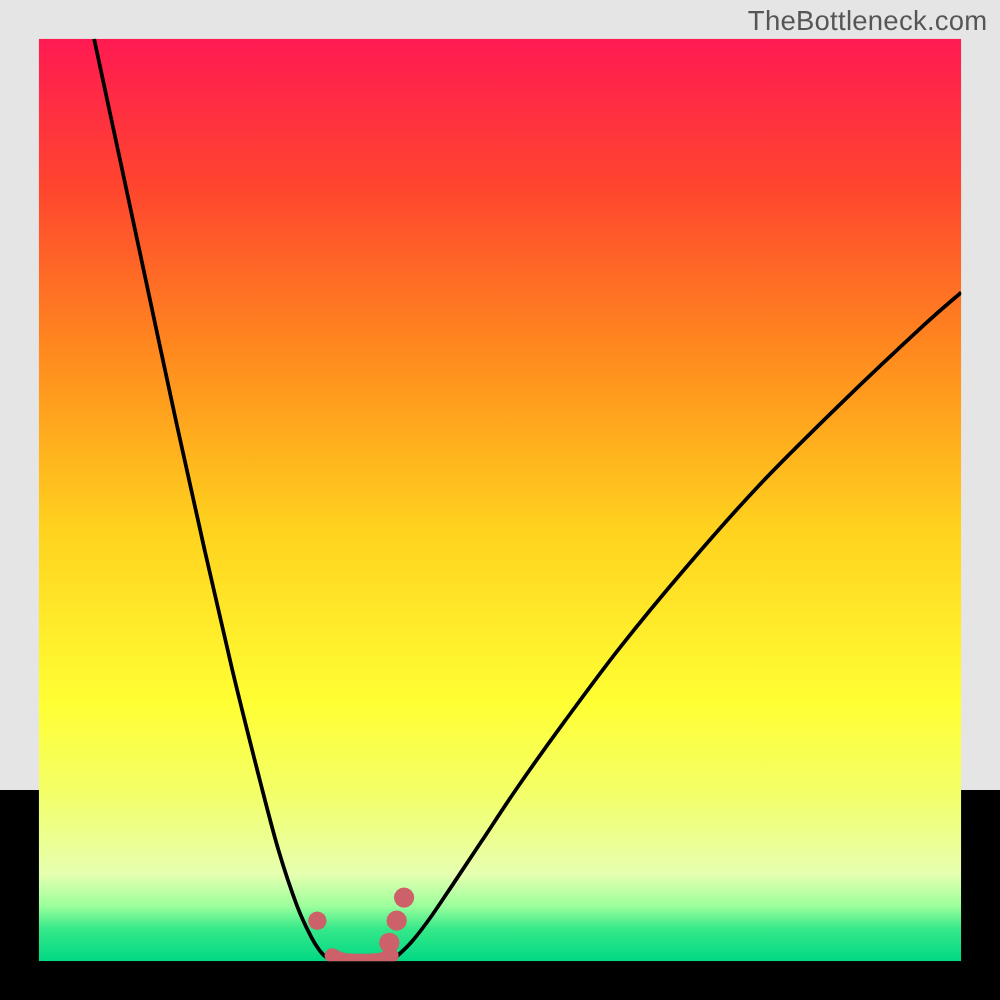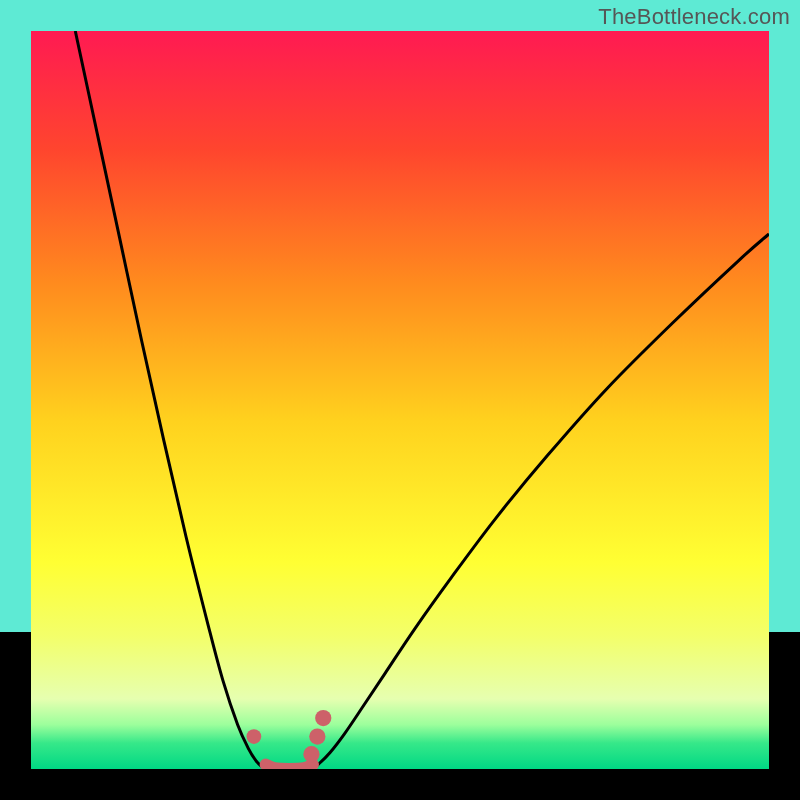--- a/index.html
+++ b/index.html
@@ -1,21 +1,21 @@
 <!DOCTYPE html>
 <html><head>
 <meta charset="utf-8">
 <style>
   * { margin: 0; padding: 0; box-sizing: border-box; }
   html, body { width: 800px; height: 800px; overflow: hidden; background: #000; }
   .stage {
     position: relative;
     width: 800px;
     height: 632px;
-    background: #5eead4;
+    background: #e5e5e5;
   }
   .watermark {
     position: absolute;
     top: 4px;
     right: 10px;
     font-family: Arial, Helvetica, sans-serif;
     font-size: 22px;
     color: #565656;
     letter-spacing: 0.2px;
     font-weight: 400;

